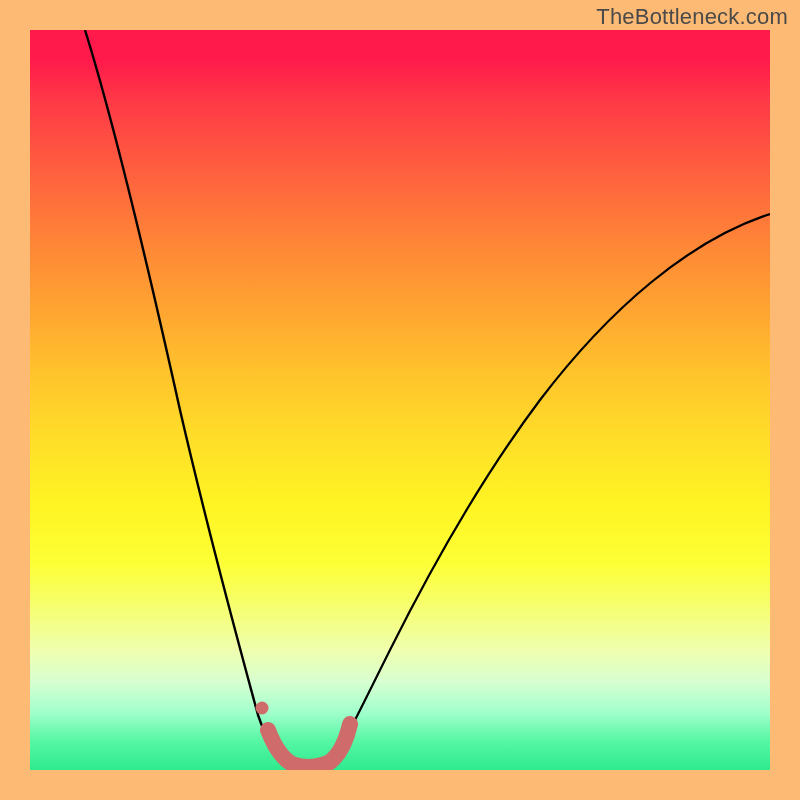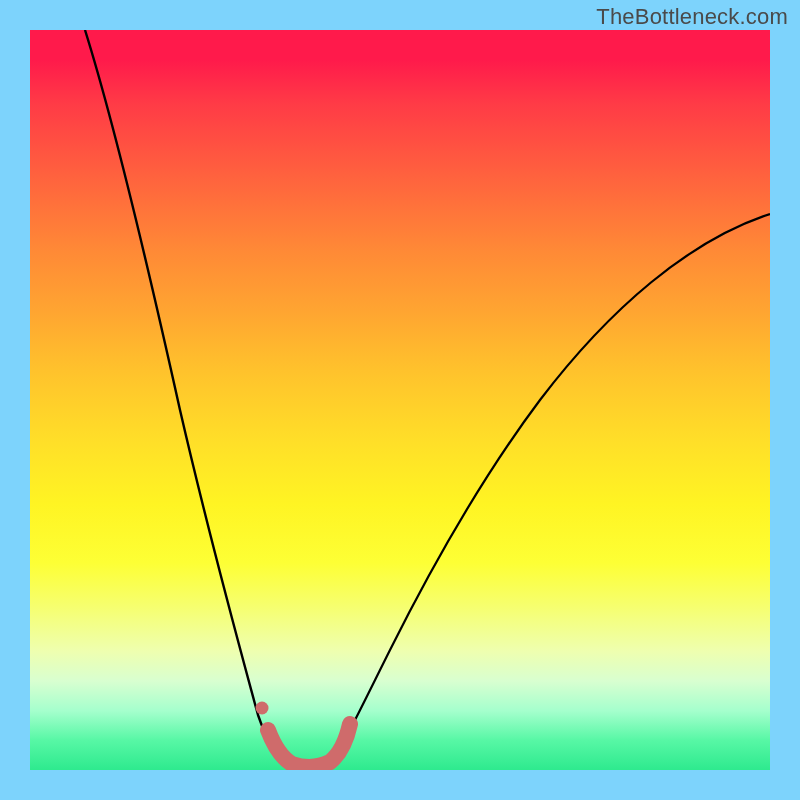--- a/index.html
+++ b/index.html
@@ -7,21 +7,21 @@
     padding: 0;
     width: 800px;
     height: 800px;
     background: #000;
     font-family: Arial, Helvetica, sans-serif;
     overflow: hidden;
   }
   .frame {
     position: absolute;
     inset: 0;
-    background: #7dd3fc;
+    background: #fdba74;
   }
   .plot-area {
     position: absolute;
     left: 30px;
     top: 30px;
     width: 740px;
     height: 740px;
     overflow: hidden;
   }
   .gradient-bg {

